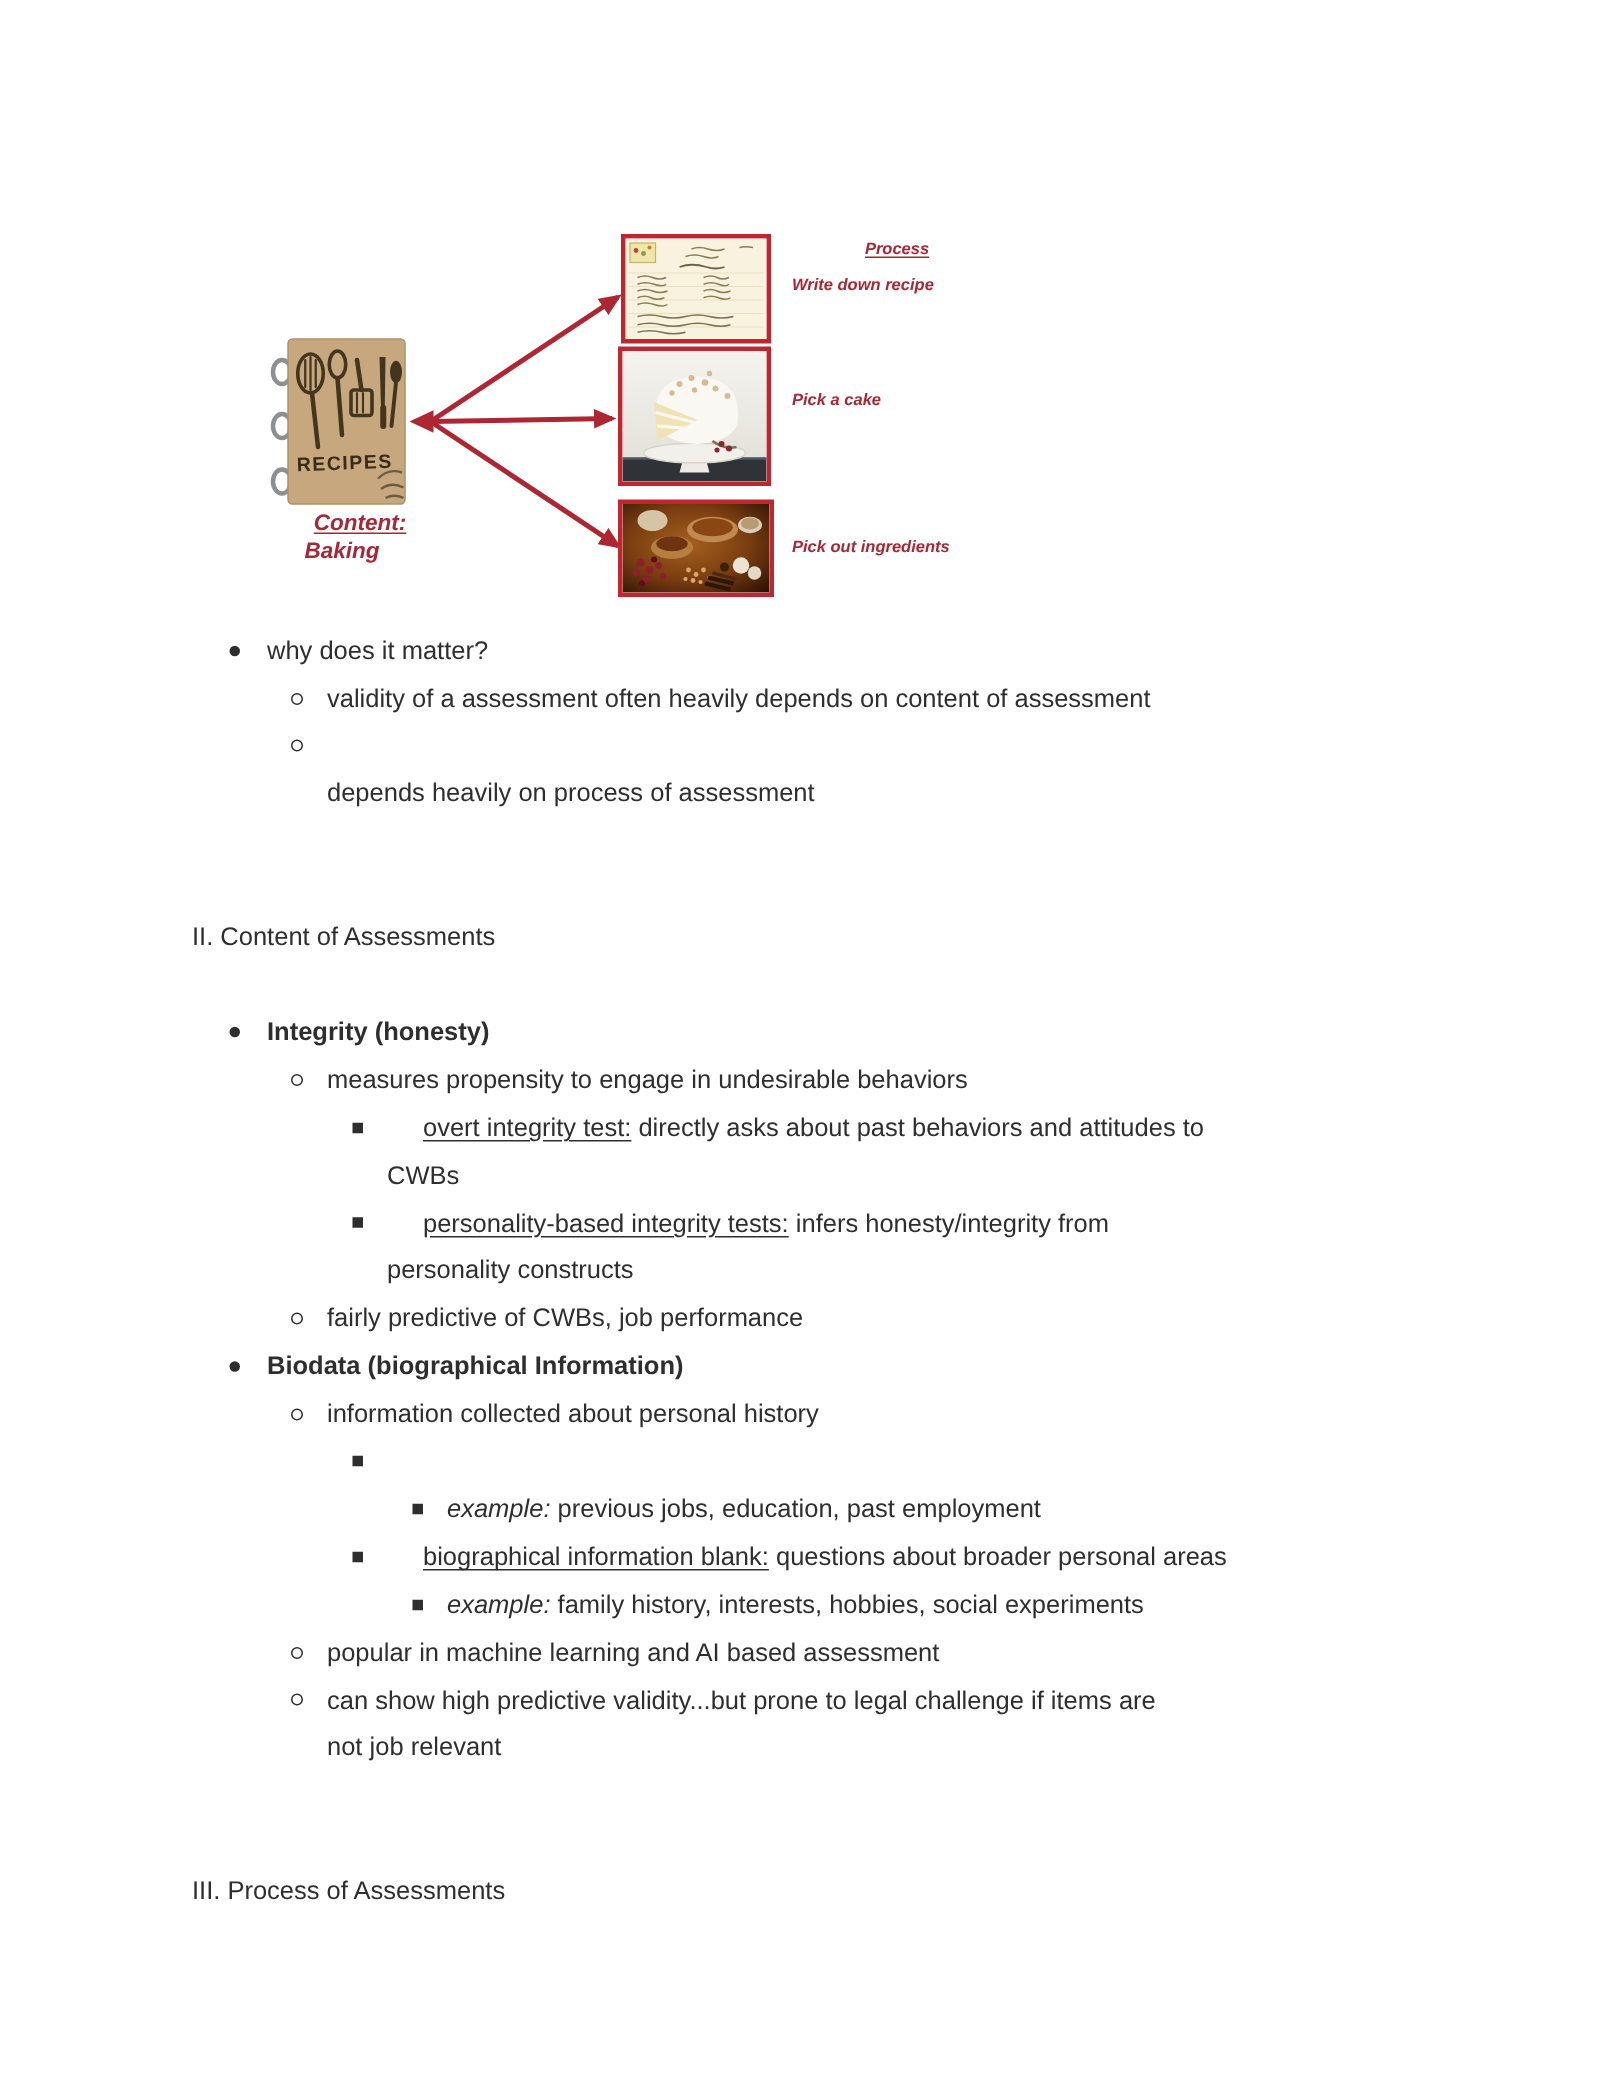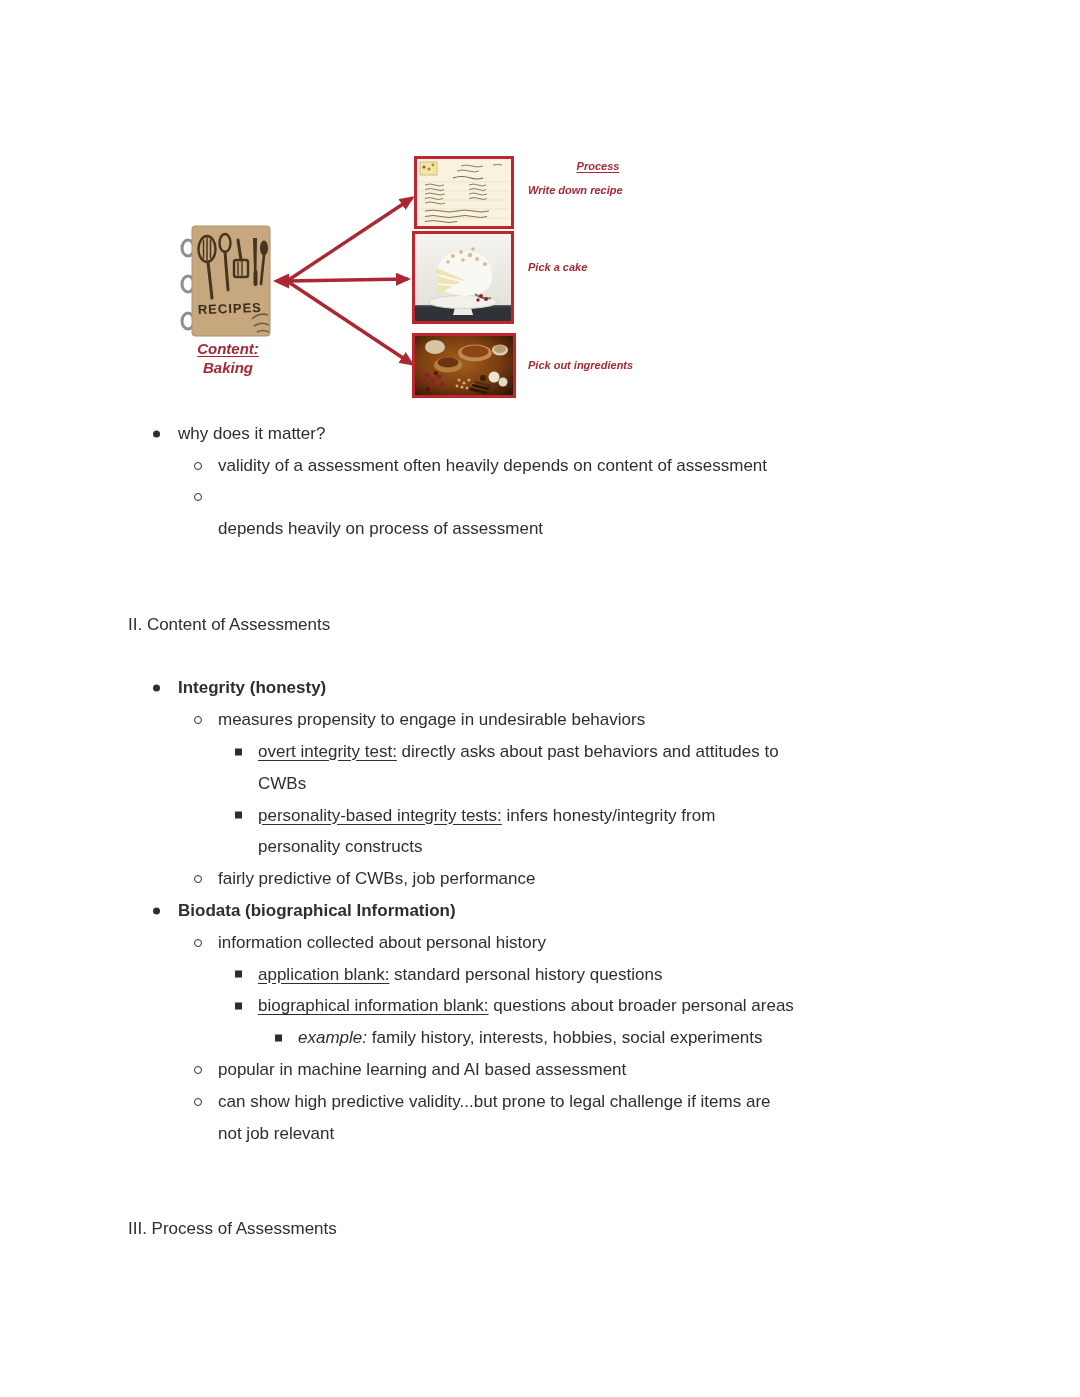--- a/index.html
+++ b/index.html
@@ -33,21 +33,21 @@
   .row{position:relative;height:31.8px;line-height:31.8px;white-space:nowrap;}
   .txt{display:inline-block;}
   .t1{padding-left:50px}.t2{padding-left:90px}.t3{padding-left:130px}.t4{padding-left:170px}
   .mk{position:absolute;top:50%;transform:translateY(-50%);}
   .disc{left:25px;width:7px;height:7px;border-radius:50%;background:#2e2e2e;}
   .circ{left:66px;width:8px;height:8px;border-radius:50%;border:1.6px solid #2e2e2e;box-sizing:border-box;}
   .sq3{left:107px;width:7px;height:7px;background:#2e2e2e;}
   .sq4{left:147px;width:7px;height:7px;background:#2e2e2e;}
   .b{font-weight:700;}
   .i{font-style:italic;}
-  .u{text-decoration:underline;text-underline-offset:3px;}
+  .u{text-decoration:underline;text-underline-offset:3px;margin-left:24px;}
   .hd{font-size:17px;}
 </style>
 </head>
 <body>
 
 <div class="page">
 
   <div class="diagram">
 
     <div class="book">
@@ -233,21 +233,22 @@
     <div class="row"><span class="mk disc"></span><span class="txt t1 b">Integrity (honesty)</span></div>
     <div class="row"><span class="mk circ"></span><span class="txt t2">measures propensity to engage in undesirable behaviors</span></div>
     <div class="row"><span class="mk sq3"></span><span class="txt t3"><span class="u">overt integrity test:</span><span> directly asks about past behaviors and attitudes to</span></span></div>
     <div class="row"><span class="txt t3">CWBs</span></div>
     <div class="row"><span class="mk sq3"></span><span class="txt t3"><span class="u">personality-based integrity tests:</span><span> infers honesty/integrity from</span></span></div>
     <div class="row"><span class="txt t3">personality constructs</span></div>
     <div class="row"><span class="mk circ"></span><span class="txt t2">fairly predictive of CWBs, job performance</span></div>
 
     <div class="row"><span class="mk disc"></span><span class="txt t1 b">Biodata (biographical Information)</span></div>
     <div class="row"><span class="mk circ"></span><span class="txt t2">information collected about personal history</span></div>
-    <div class="row"><span class="mk sq3"></span><span class="txt t3"><span class="u">application blank:</span><span> standard personal history questions</span></span></div>
+    <div class="row"><span class="mk sq3"></span></div>
+    <div class="row"><span class="mk sq4"></span><span class="txt t4"><span class="i">example:</span><span> previous jobs, education, past employment</span></span></div>
     <div class="row"><span class="mk sq3"></span><span class="txt t3"><span class="u">biographical information blank:</span><span> questions about broader personal areas</span></span></div>
     <div class="row"><span class="mk sq4"></span><span class="txt t4"><span class="i">example:</span><span> family history, interests, hobbies, social experiments</span></span></div>
     <div class="row"><span class="mk circ"></span><span class="txt t2">popular in machine learning and AI based assessment</span></div>
     <div class="row"><span class="mk circ"></span><span class="txt t2">can show high predictive validity...but prone to legal challenge if items are</span></div>
     <div class="row"><span class="txt t2">not job relevant</span></div>
 
     <div class="row"></div>
     <div class="row"></div>
     <div class="row hd">III. Process of Assessments</div>
   </div>

